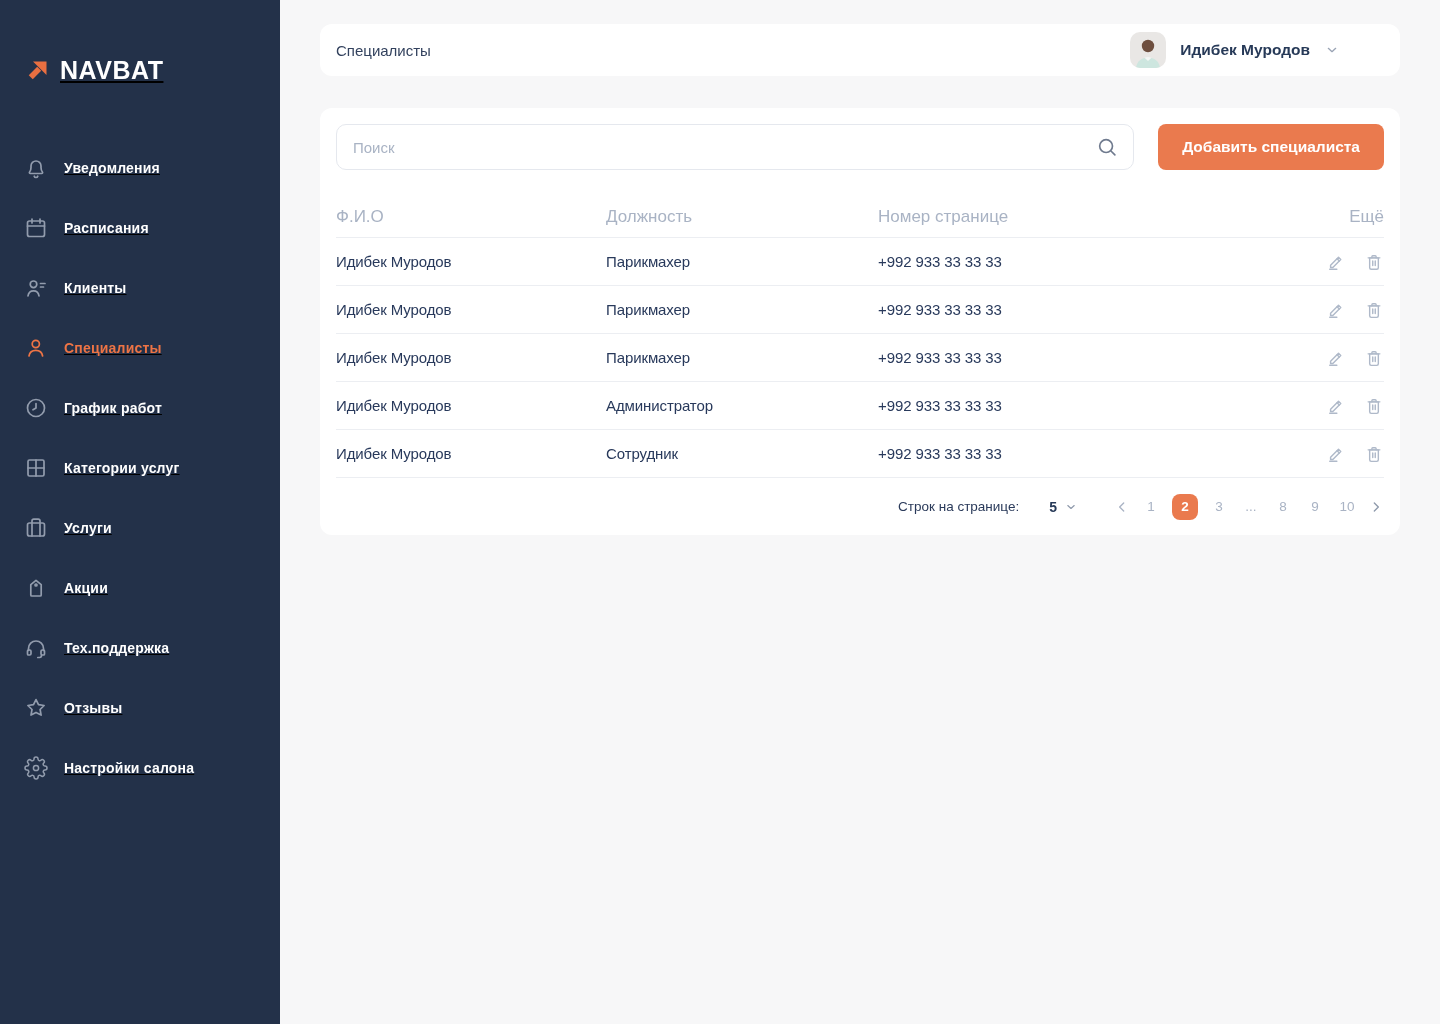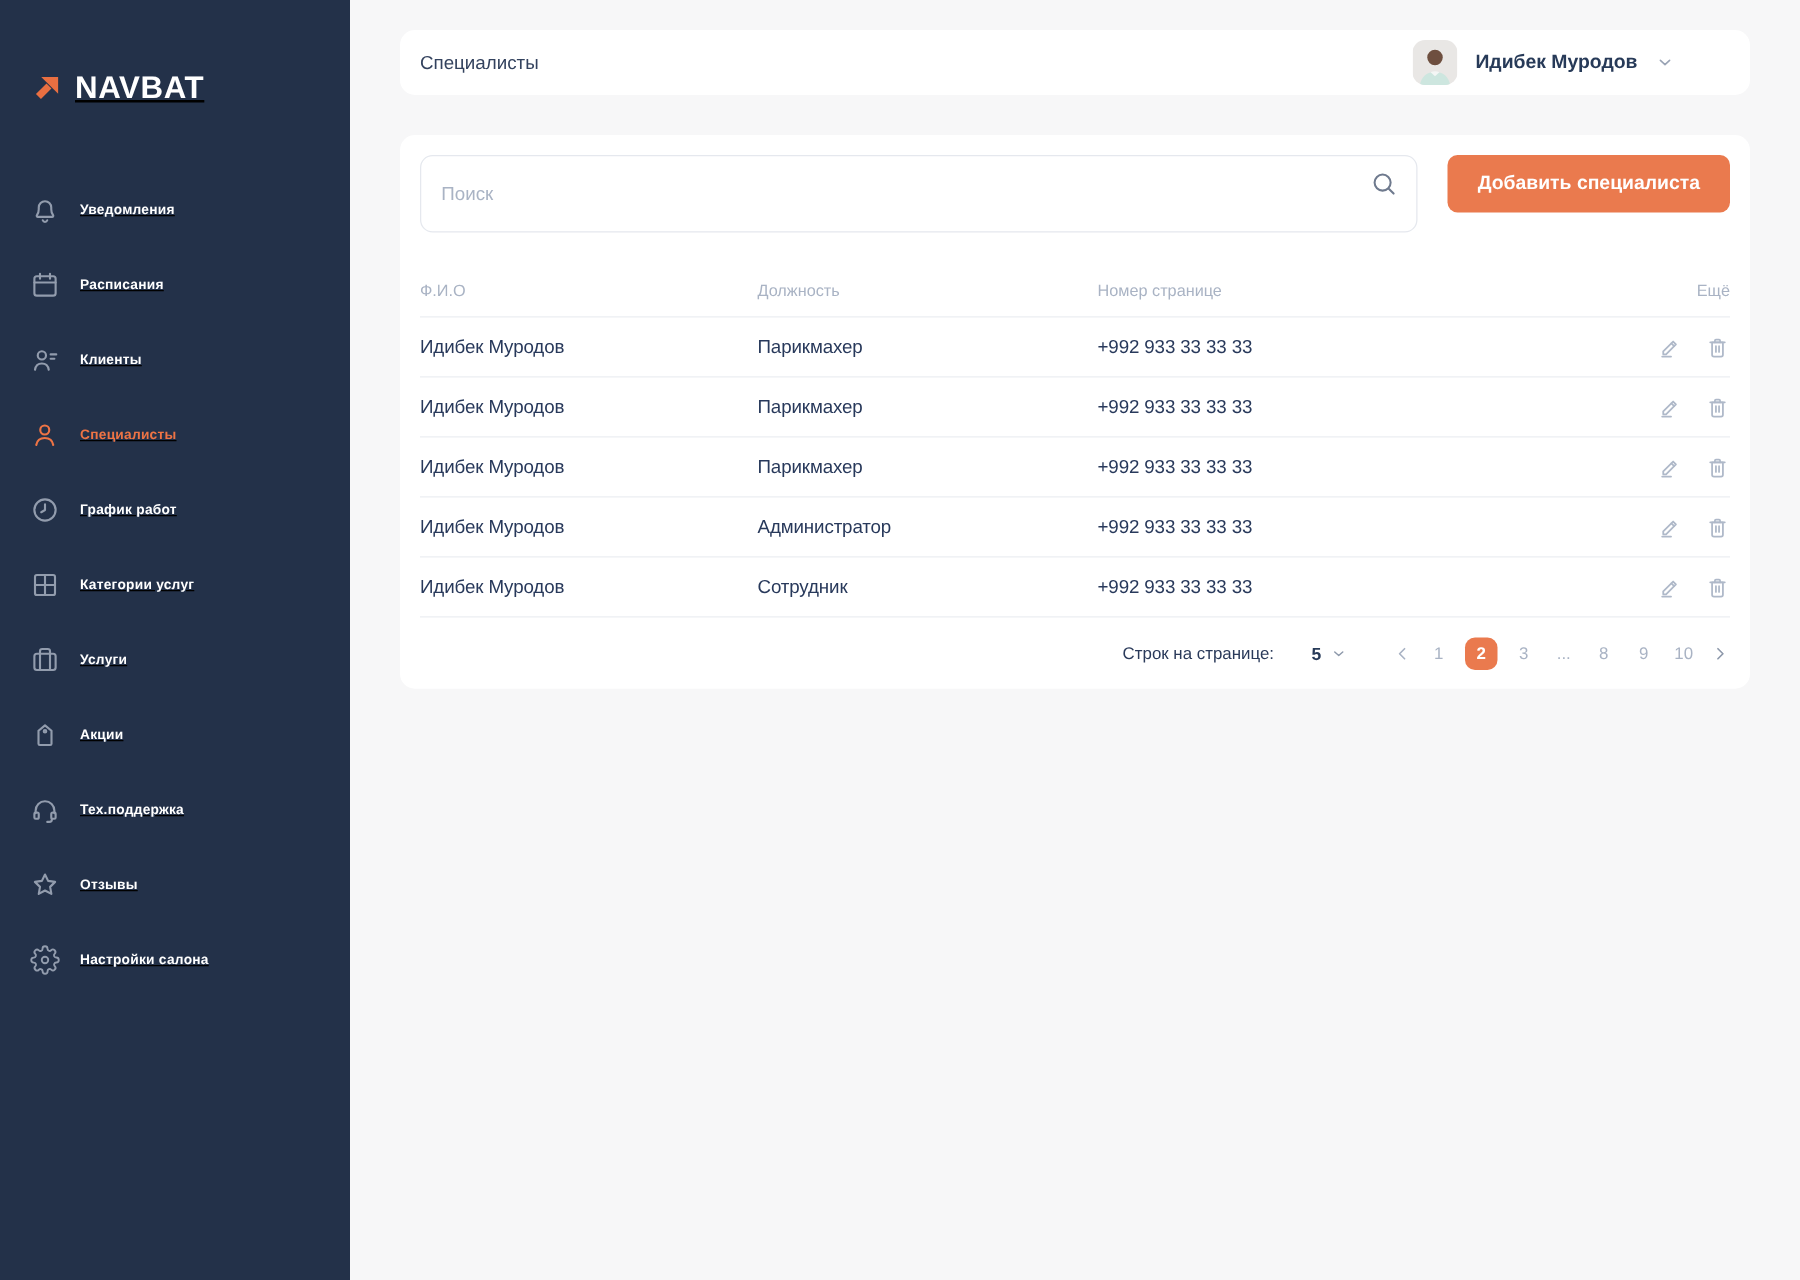--- a/index.html
+++ b/index.html
@@ -22,46 +22,46 @@
 
   
   .sidebar{width:280px;flex-shrink:0;background:var(--sidebar-bg);height:100%;text-decoration:underline;}
   .logo{display:flex;align-items:center;gap:9px;padding:56px 0 0 24px;cursor:pointer;}
   .logo-text{font-size:25px;font-weight:800;color:#FFFFFF;letter-spacing:.5px;}
   .logo-mark{width:27px;height:27px;display:flex;}
   .menu{margin-top:53px;}
   .menu-item{height:60px;display:flex;align-items:center;padding-left:24px;gap:16px;color:#FFFFFF;cursor:pointer;}
   .mi-icon{width:24px;height:24px;color:#929CAD;display:flex;flex-shrink:0;}
   .mi-icon svg{width:100%;height:100%;}
-  .mi-label{font-size:11px;font-weight:700;letter-spacing:.2px;}
+  .mi-label{font-size:14px;font-weight:700;letter-spacing:.2px;}
   .menu-item.active{color:#EE7445;}
   .menu-item.active .mi-icon{color:#EE7445;}
 
   
   .main{flex:1;padding:24px 40px 0 40px;}
   .topbar{height:52px;background:#fff;border-radius:12px;display:flex;align-items:center;justify-content:space-between;padding:0 60px 0 16px;}
   .page-title{font-size:15px;font-weight:500;color:#33425E;}
   .user{display:flex;align-items:center;gap:14px;cursor:pointer;}
   .avatar{width:36px;height:36px;border-radius:10px;overflow:hidden;display:flex;}
   .avatar svg{width:100%;height:100%;}
   .user-name{font-size:15.5px;font-weight:700;color:#273A58;}
   .chev{width:16px;height:16px;color:#9AA4B5;display:flex;}
   .chev svg{width:100%;height:100%;}
 
   .card{margin-top:32px;background:#fff;border-radius:12px;padding:16px 16px 0 16px;}
   .toolbar{display:flex;gap:24px;}
   .search{position:relative;flex:1;}
-  .search input{width:100%;height:62px;border:1px solid #E5E8EE;border-radius:10px;padding:0 50px 0 16px;font-size:15px;color:var(--text-dark);font-family:inherit;outline:none;background:#fff;}
+  .search input{width:100%;height:46px;border:1px solid #E5E8EE;border-radius:10px;padding:0 50px 0 16px;font-size:15px;color:var(--text-dark);font-family:inherit;outline:none;background:#fff;}
   .search input::placeholder{color:var(--muted);}
   .search-icon{position:absolute;right:16px;top:12px;width:22px;height:22px;color:#6F7A8E;}
   .search-icon svg{width:100%;height:100%;}
   .btn-primary{height:46px;padding:0 24px;background:var(--accent);color:#fff;border:none;border-radius:8px;font-size:15.5px;font-weight:700;font-family:inherit;cursor:pointer;}
 
   .thead,.row{display:grid;grid-template-columns:270px 272px 1fr 90px;align-items:center;}
-  .thead{height:42px;margin-top:26px;color:var(--muted);font-size:13px;border-bottom:1px solid var(--line);}
+  .thead{height:42px;margin-top:26px;color:var(--muted);font-size:17px;border-bottom:1px solid var(--line);}
   .thead .th:last-child{text-align:right;}
   .row{height:48px;border-bottom:1px solid var(--line);font-size:15px;color:var(--text-dark);letter-spacing:-.1px;}
   .actions{display:flex;justify-content:flex-end;gap:18px;color:#AFB9C9;}
   .action-btn{width:20px;height:20px;cursor:pointer;display:flex;}
   .action-btn svg{width:100%;height:100%;}
 
   .footer{height:57px;display:flex;align-items:center;justify-content:flex-end;font-size:13.5px;color:#2A3A5A;}
   .rpp{display:flex;align-items:center;gap:7px;margin-left:30px;font-weight:700;font-size:14px;cursor:pointer;color:#273A58;}
   .rpp .chev{width:14px;height:14px;color:#8E99AB;}
   .pager{display:flex;align-items:center;gap:10px;margin-left:36px;color:var(--muted);font-size:13.5px;}

